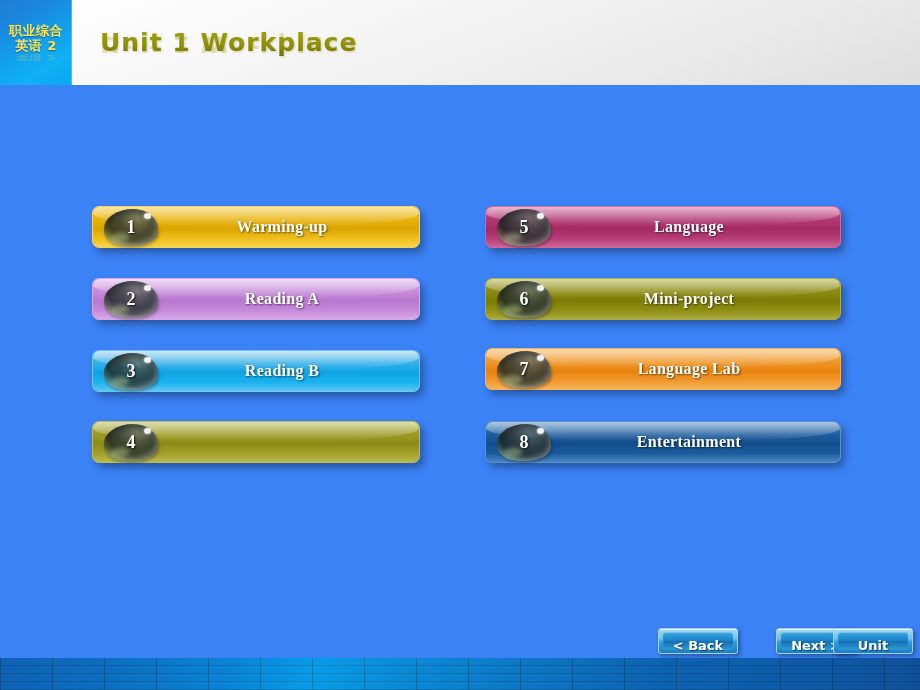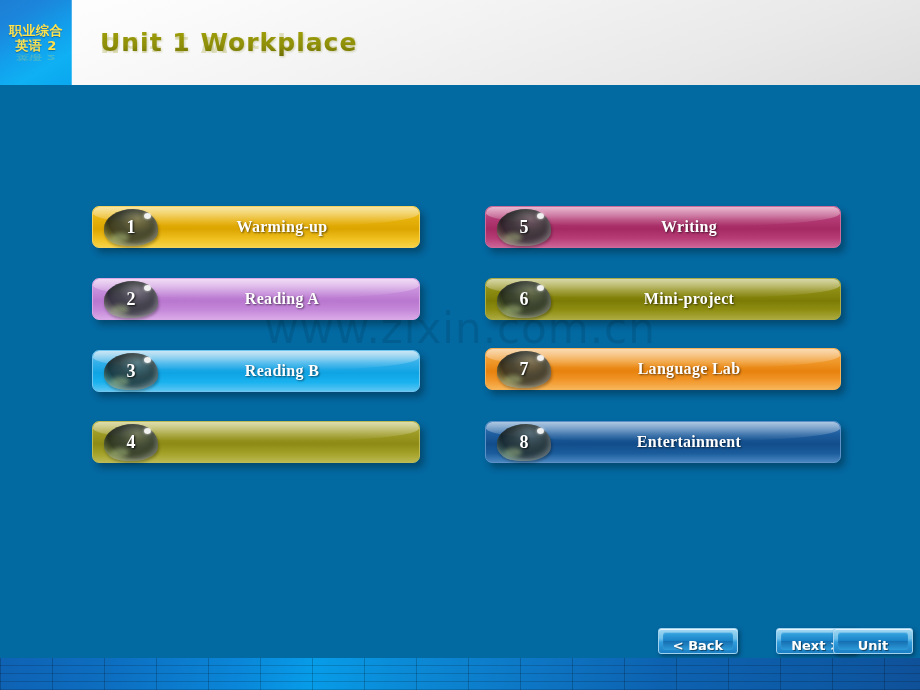--- a/index.html
+++ b/index.html
@@ -8,21 +8,21 @@
     width: 920px; height: 690px;
     overflow: hidden;
     background: #ffffff;
     font-family: "Liberation Serif", serif;
   }
 
   #slide {
     position: relative;
     width: 920px;
     height: 690px;
-    background: #0369a1;
+    background: #3b82f6;
     overflow: hidden;
   }
 
   
   .header {
     position: absolute;
     left: 0; top: 0;
     width: 920px; height: 85px;
     background: linear-gradient(160deg,
         #ffffff 0%, #fbfbfb 18%, #f3f3f3 45%, #e9e9e9 75%, #dedede 100%);
@@ -285,21 +285,20 @@
         <span class="logo-line2">英语 2</span>
       </div>
       <div class="logo-refl">英语 2</div>
     </div>
 
     <div class="unit-title-shadow">Unit 1  Workplace</div>
     <div class="unit-title">Unit 1  Workplace</div>
     <div class="unit-title-refl">Unit 1  Workplace</div>
   </div>
 
-  <div class="watermark">www.zixin.com.cn</div>
 
   <div class="btn" style="left:92px; top:206px; width:328px;">
     <div class="face" style="background:linear-gradient(180deg,#f0c734 0%,#e8b20d 30%,#dca500 55%,#eebe1c 78%,#f7d347 100%); border:1px solid #f3d35b;">
       <div class="gloss"></div>
     </div>
     <div class="drop">
       <div class="blob"></div>
       <div class="spec2"></div>
       <div class="spec"></div>
       <div class="num">1</div>
@@ -348,21 +347,21 @@
   <div class="btn" style="left:485px; top:206px; width:356px;">
     <div class="face" style="background:linear-gradient(180deg,#cb5f93 0%,#b23a74 30%,#a52a63 55%,#b73c76 78%,#cc6396 100%); border:1px solid #cd6a9b;">
       <div class="gloss"></div>
     </div>
     <div class="drop">
       <div class="blob"></div>
       <div class="spec2"></div>
       <div class="spec"></div>
       <div class="num">5</div>
     </div>
-    <div class="label">Writing</div>
+    <div class="label">Language</div>
   </div>
 
   <div class="btn" style="left:485px; top:278px; width:356px;">
     <div class="face" style="background:linear-gradient(180deg,#a8a73c 0%,#8c8b12 30%,#7c7b05 55%,#908f13 78%,#aaa93f 100%); border:1px solid #adac44;">
       <div class="gloss"></div>
     </div>
     <div class="drop">
       <div class="blob"></div>
       <div class="spec2"></div>
       <div class="spec"></div>

